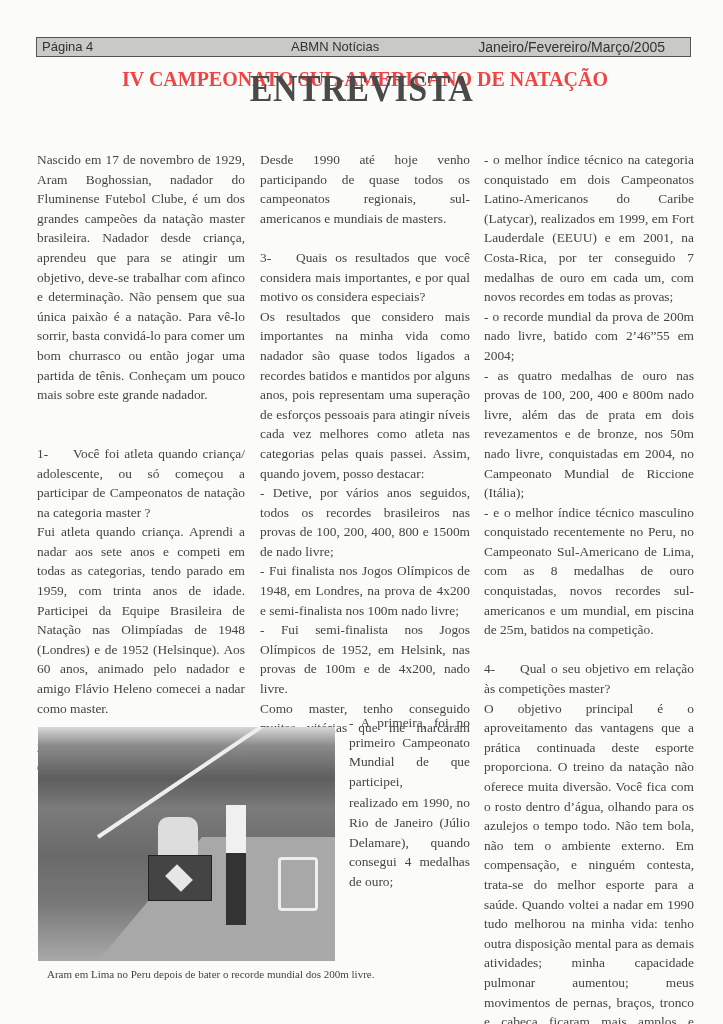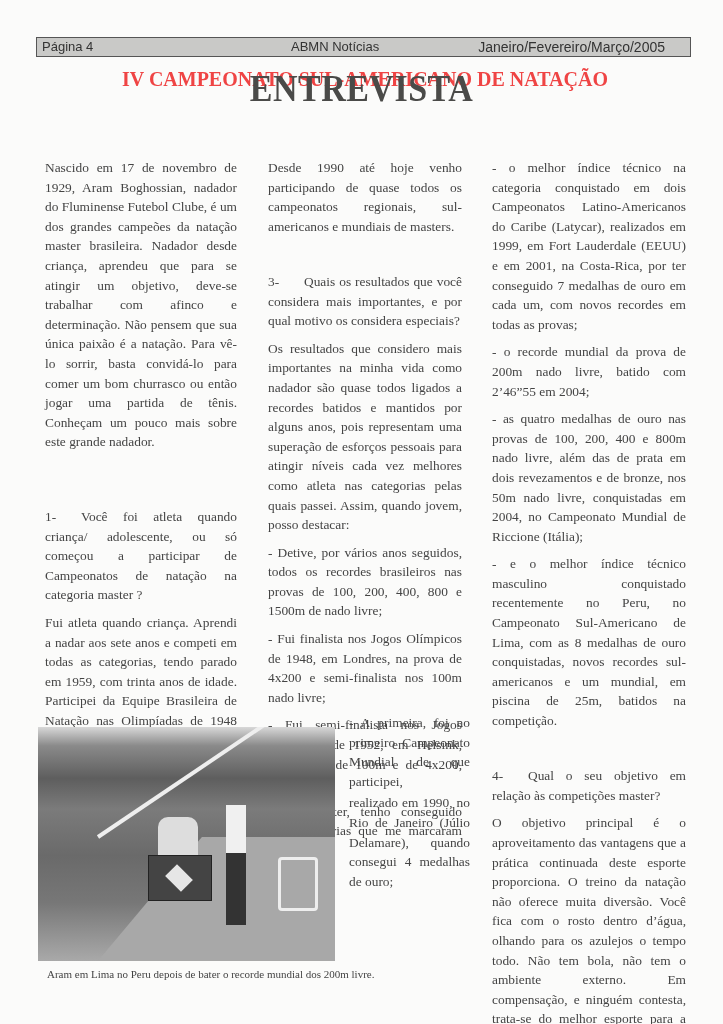--- a/index.html
+++ b/index.html
@@ -22,21 +22,21 @@
     }
     .title {
       position: absolute; left: 0; top: 70px; width: 723px; text-align: center;
       font-family: "Liberation Serif", serif; font-weight: bold; font-size: 34px; color: #4a4a48;
       letter-spacing: 0.5px; transform: scaleY(1.1);
     }
     .col {
       position: absolute; top: 150px; font-size: 13.4px; line-height: 19.6px; text-align: justify;
       color: #444;
     }
-    .col p { margin: 8px; }
+    .col p { margin: 0; }
     .col .gap { height: 19.6px; }
     .col1 { left: 37px; width: 208px; }
     .col2 { left: 260px; width: 210px; }
     .col3 { left: 484px; width: 210px; }
     .col2b { position: absolute; left: 347px; top: 711px; width: 125px; font-size: 13.4px; line-height: 19.6px; text-align: justify; color: #444; }
     .col2b p { margin: 2px; }
     .q .num { display: inline-block; width: 36px; }
     .photo {
       position: absolute; left: 38px; top: 727px; width: 297px; height: 234px;
       background: linear-gradient(180deg, #d8d8d8 0%, #8a8a8a 8%, #5e5e5e 22%, #7b7b7b 35%, #6a6a6a 55%, #777 75%, #a9a9a9 100%);

